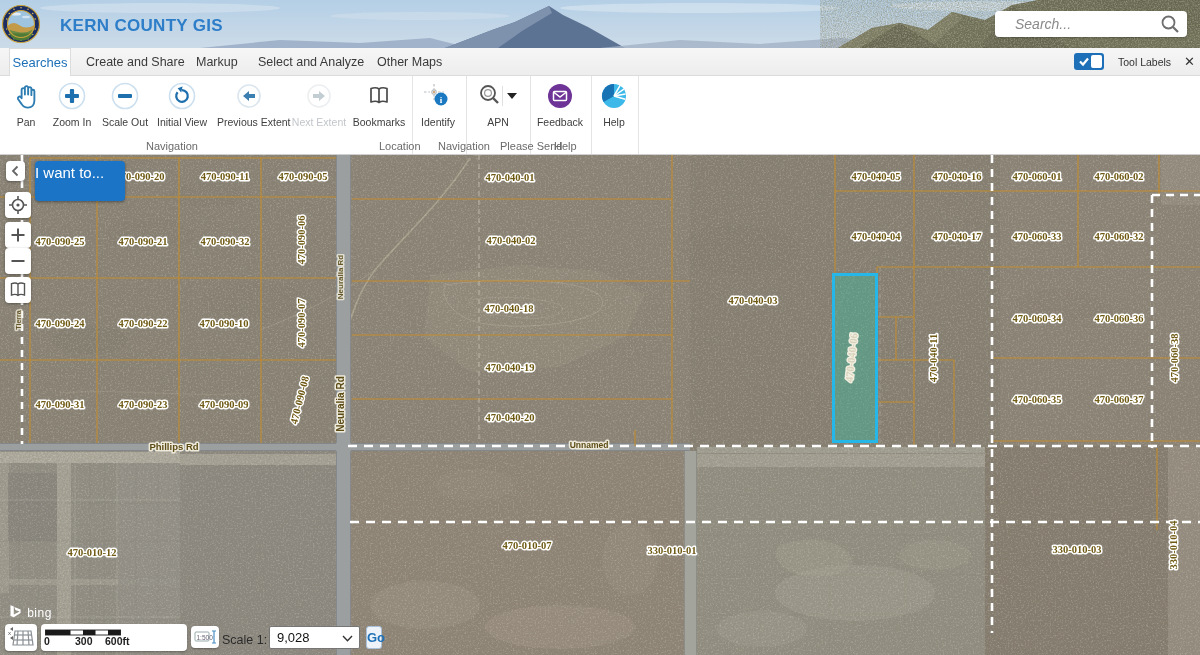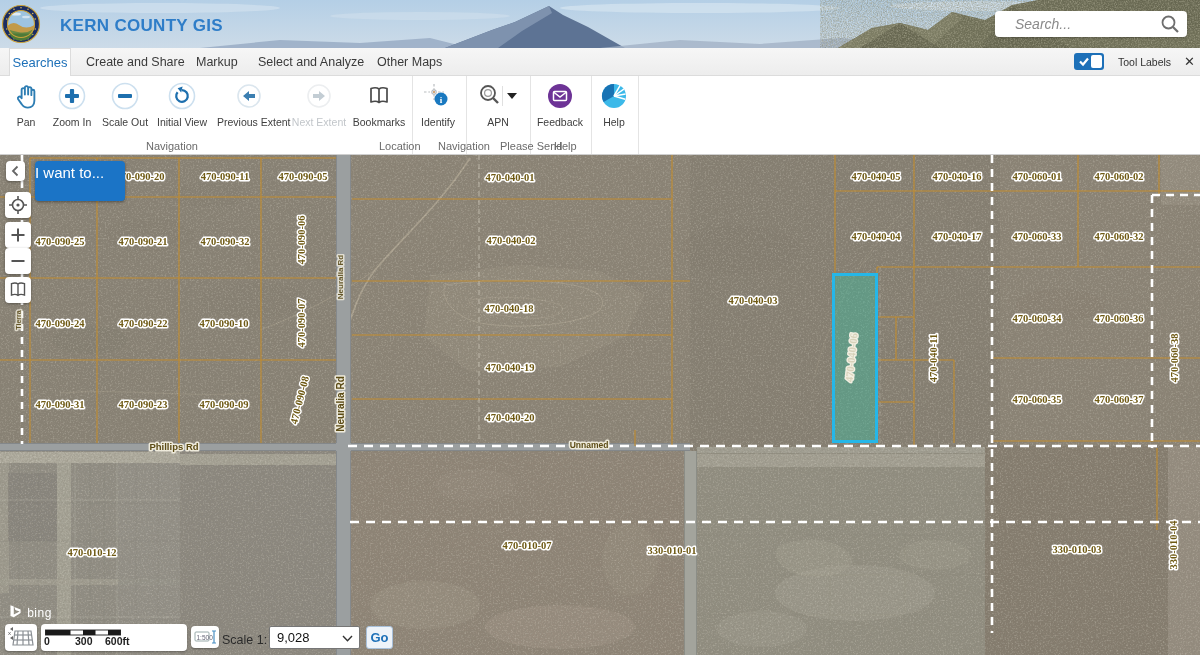--- a/index.html
+++ b/index.html
@@ -459,14 +459,14 @@
         <text x="5.5" y="13.5" font-size="6.5" fill="#667">1:500</text>
         <path d="M21,5 h4 M23,5 v12 M21,17 h4" stroke="#4a90c4" stroke-width="1.2" fill="none"></path>
       </svg></div>
 <div style="position:absolute;left:222px;top:478px;font-size:12.5px;color:#2b2b2b">Scale 1:</div>
 <div style="position:absolute;left:269px;top:471px;width:91px;height:23px;background:#fff;border:1px solid #767676;border-radius:2px">
       <span style="position:absolute;left:7px;top:3px;font-size:13px;color:#111">9,028</span>
       <svg width="11" height="7" viewBox="0 0 11 7" style="position:absolute;right:6px;top:8px">
         <path d="M1,1 L5.5,5.8 L10,1" fill="none" stroke="#333" stroke-width="1.4"></path>
       </svg>
     </div>
-<div style="position:absolute;left:366px;top:471px;width:27px;height:23px;background:#eef3f9;border:1px solid #a8c0da;border-radius:3px;color:#1d70b8;font-size:13px;font-weight:bold;text-align:center;line-height:21px">Go</div>
+<div style="position:absolute;left:366px;top:471px;width:16px;height:23px;background:#eef3f9;border:1px solid #a8c0da;border-radius:3px;color:#1d70b8;font-size:13px;font-weight:bold;text-align:center;line-height:21px">Go</div>
 </div>
 
 </body></html>

